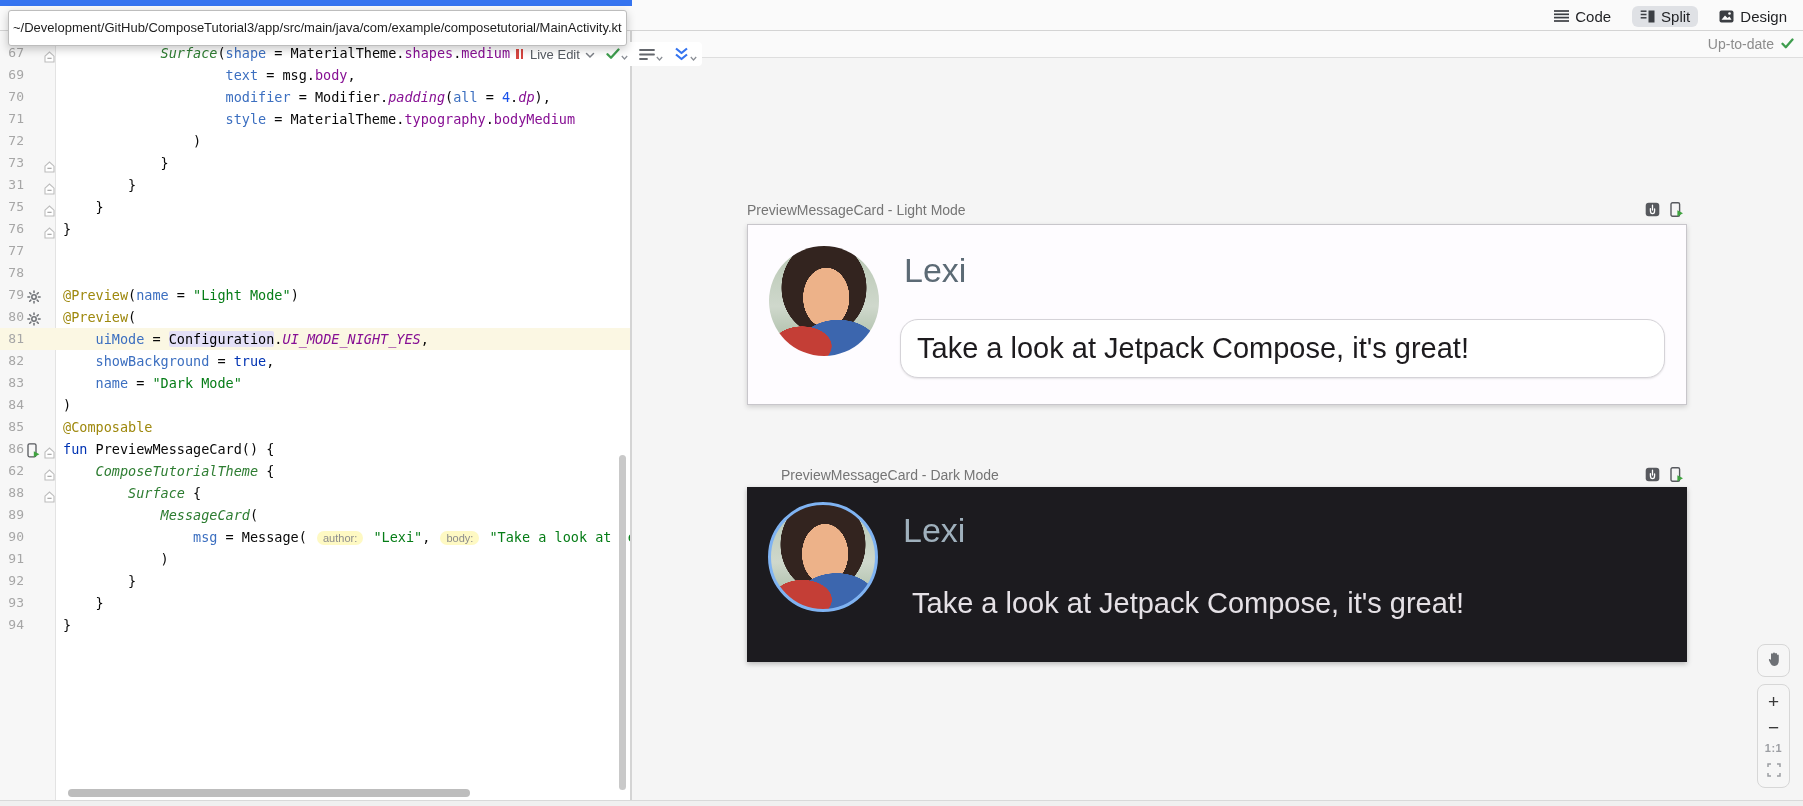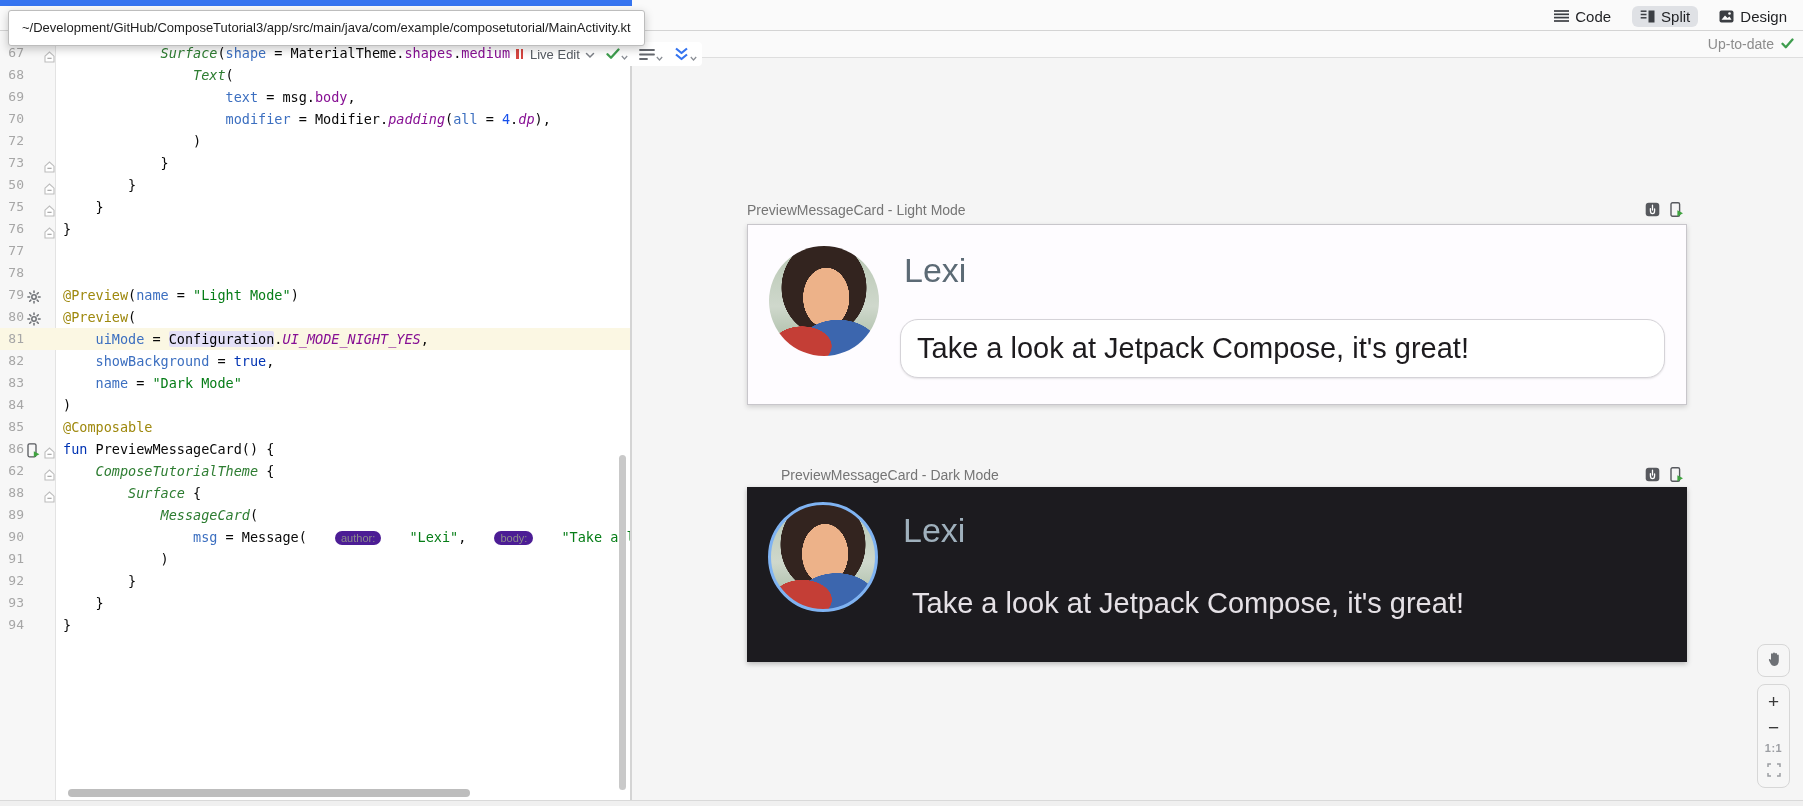--- a/index.html
+++ b/index.html
@@ -14,21 +14,21 @@
   .tab-accent { position:absolute; left:0; top:0; width:632px; height:6px; background:#3574f0; }
   .view-modes { position:absolute; right:8px; top:4px; height:24px; display:flex; align-items:center; gap:13px; }
   .vm-btn { display:flex; align-items:center; gap:6px; padding:2px 8px; border-radius:6px; font-size:15px; color:#1f2023; cursor:default; }
   .vm-btn.selected { background:#dfe1e5; }
   .vm-btn svg { display:block; }
   
   .path-tooltip {
     position:absolute; left:8px; top:10px; height:36px; z-index:30;
     background:#ffffff; border:1px solid #bdbdbd; border-radius:3px;
     box-shadow:0 3px 10px rgba(0,0,0,.22);
-    font-size:13px; color:#1e1e1e; line-height:34px; padding:0 13px; white-space:nowrap;
+    font-size:13px; color:#1e1e1e; line-height:34px; padding:0 4px; white-space:nowrap;
   }
   
   .editor { position:absolute; left:0; top:31px; width:630px; height:769px; background:#ffffff; overflow:hidden; }
   .gutter-bg { position:absolute; left:0; top:0; width:56px; height:769px; background:#f7f7f7; border-right:1px solid #e3e3e3; }
   .code-lines { position:absolute; left:0; top:11px; width:630px; }
   .code-row { position:relative; height:22px; line-height:22px; white-space:pre; overflow:hidden;
               font-family:"DejaVu Sans Mono","Liberation Mono",monospace; font-size:13.5px; }
   .code-row.caret { background:#fbf7e3; }
   .ln { position:absolute; left:0; top:0; width:24px; text-align:right; color:#a6a6a6; font-size:13px;
         font-family:"DejaVu Sans Mono","Liberation Mono",monospace; }
@@ -38,21 +38,21 @@
   .tk-pln { color:#080808; }
   .tk-kw { color:#0033b3; }
   .tk-ann { color:#9e880d; }
   .tk-comp { color:#2e7d32; font-style:italic; }
   .tk-prop { color:#871094; }
   .tk-propi { color:#871094; font-style:italic; }
   .tk-arg { color:#3c6fc0; }
   .tk-str { color:#067d17; }
   .tk-num { color:#1750eb; }
   .tk-clshl { color:#000; background:#e4e0f7; border-radius:2px; }
-  .tk-hint { background:#4c1d95; color:#8c8c8c; border-radius:8px; padding:1px 6px; margin:0 20px;
+  .tk-hint { background:#fef9c3; color:#8c8c8c; border-radius:8px; padding:1px 6px; margin:0 2px;
              font-family:"Liberation Sans",sans-serif; font-size:11px; }
   .vscroll { position:absolute; left:619px; top:424px; width:7px; height:335px; background:#c9c9c9; border-radius:4px; }
   .hscroll { position:absolute; left:68px; top:758px; width:402px; height:8px; background:#bdbdbd; border-radius:4px; }
   
   .split-divider { position:absolute; left:630px; top:31px; width:2px; height:769px; background:#d4d4d4; }
   
   .preview-pane { position:absolute; left:632px; top:31px; width:1171px; height:769px; background:#f5f5f5; }
   .preview-toolbar { position:absolute; left:632px; top:31px; width:1171px; height:27px; background:#fafafa; border-bottom:1px solid #dedede; }
   .uptodate { position:absolute; right:9px; top:5px; display:flex; align-items:flex-start; gap:7px; font-size:14px; color:#8c8c8c; }
   
@@ -143,29 +143,29 @@
     </div>
   </div>
 
   <div class="editor">
     <div class="gutter-bg"></div>
     <div class="code-lines">
         <div class="code-row"><span class="ln">67</span><span class="gfold"><svg width="11" height="12" viewBox="0 0 11 12">
               <path d="M1 5.2 L5.5 1 L10 5.2 V11 H1 Z" fill="#ffffff" stroke="#bdbdbd" stroke-width="1.1"></path>
               <line x1="3.4" y1="7.3" x2="7.6" y2="7.3" stroke="#9e9e9e" stroke-width="1.1"></line>
             </svg></span><span class="code-text"><span class="tk-pln">            </span><span class="tk-comp">Surface</span><span class="tk-pln">(</span><span class="tk-arg">shape</span><span class="tk-pln"> = MaterialTheme.</span><span class="tk-prop">shapes</span><span class="tk-pln">.</span><span class="tk-prop">medium</span><span class="tk-pln">, </span><span class="tk-propi">shadowElevation</span></span></div>
-        <div class="code-row"><span class="ln">68</span><span class="code-text"><span class="tk-pln">                </span><span class="tk-comp">Text</span><span class="tk-pln">(</span></span></div>
         <div class="code-row"><span class="ln">69</span><span class="code-text"><span class="tk-pln">                    </span><span class="tk-arg">text</span><span class="tk-pln"> = msg.</span><span class="tk-prop">body</span><span class="tk-pln">,</span></span></div>
         <div class="code-row"><span class="ln">70</span><span class="code-text"><span class="tk-pln">                    </span><span class="tk-arg">modifier</span><span class="tk-pln"> = Modifier.</span><span class="tk-propi">padding</span><span class="tk-pln">(</span><span class="tk-arg">all</span><span class="tk-pln"> = </span><span class="tk-num">4</span><span class="tk-pln">.</span><span class="tk-propi">dp</span><span class="tk-pln">),</span></span></div>
+        <div class="code-row"><span class="ln">71</span><span class="code-text"><span class="tk-pln">                    </span><span class="tk-arg">style</span><span class="tk-pln"> = MaterialTheme.</span><span class="tk-prop">typography</span><span class="tk-pln">.</span><span class="tk-prop">bodyMedium</span></span></div>
         <div class="code-row"><span class="ln">72</span><span class="code-text"><span class="tk-pln">                )</span></span></div>
         <div class="code-row"><span class="ln">73</span><span class="gfold"><svg width="11" height="12" viewBox="0 0 11 12">
               <path d="M1 5.2 L5.5 1 L10 5.2 V11 H1 Z" fill="#ffffff" stroke="#bdbdbd" stroke-width="1.1"></path>
               <line x1="3.4" y1="7.3" x2="7.6" y2="7.3" stroke="#9e9e9e" stroke-width="1.1"></line>
             </svg></span><span class="code-text"><span class="tk-pln">            }</span></span></div>
-        <div class="code-row"><span class="ln">50</span><span class="gfold"><svg width="11" height="12" viewBox="0 0 11 12">
+        <div class="code-row"><span class="ln">31</span><span class="gfold"><svg width="11" height="12" viewBox="0 0 11 12">
               <path d="M1 5.2 L5.5 1 L10 5.2 V11 H1 Z" fill="#ffffff" stroke="#bdbdbd" stroke-width="1.1"></path>
               <line x1="3.4" y1="7.3" x2="7.6" y2="7.3" stroke="#9e9e9e" stroke-width="1.1"></line>
             </svg></span><span class="code-text"><span class="tk-pln">        }</span></span></div>
         <div class="code-row"><span class="ln">75</span><span class="gfold"><svg width="11" height="12" viewBox="0 0 11 12">
               <path d="M1 5.2 L5.5 1 L10 5.2 V11 H1 Z" fill="#ffffff" stroke="#bdbdbd" stroke-width="1.1"></path>
               <line x1="3.4" y1="7.3" x2="7.6" y2="7.3" stroke="#9e9e9e" stroke-width="1.1"></line>
             </svg></span><span class="code-text"><span class="tk-pln">    }</span></span></div>
         <div class="code-row"><span class="ln">76</span><span class="gfold"><svg width="11" height="12" viewBox="0 0 11 12">
               <path d="M1 5.2 L5.5 1 L10 5.2 V11 H1 Z" fill="#ffffff" stroke="#bdbdbd" stroke-width="1.1"></path>
               <line x1="3.4" y1="7.3" x2="7.6" y2="7.3" stroke="#9e9e9e" stroke-width="1.1"></line>

